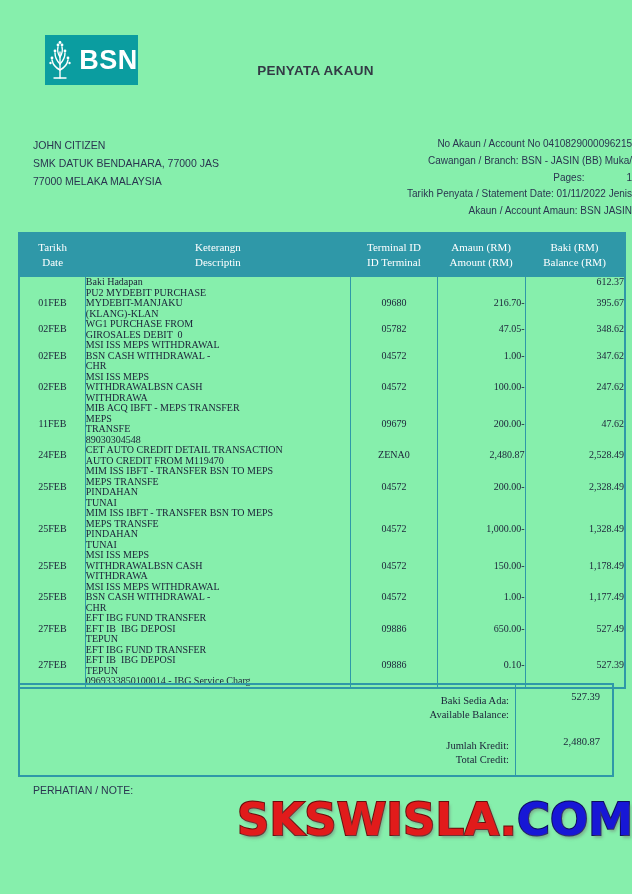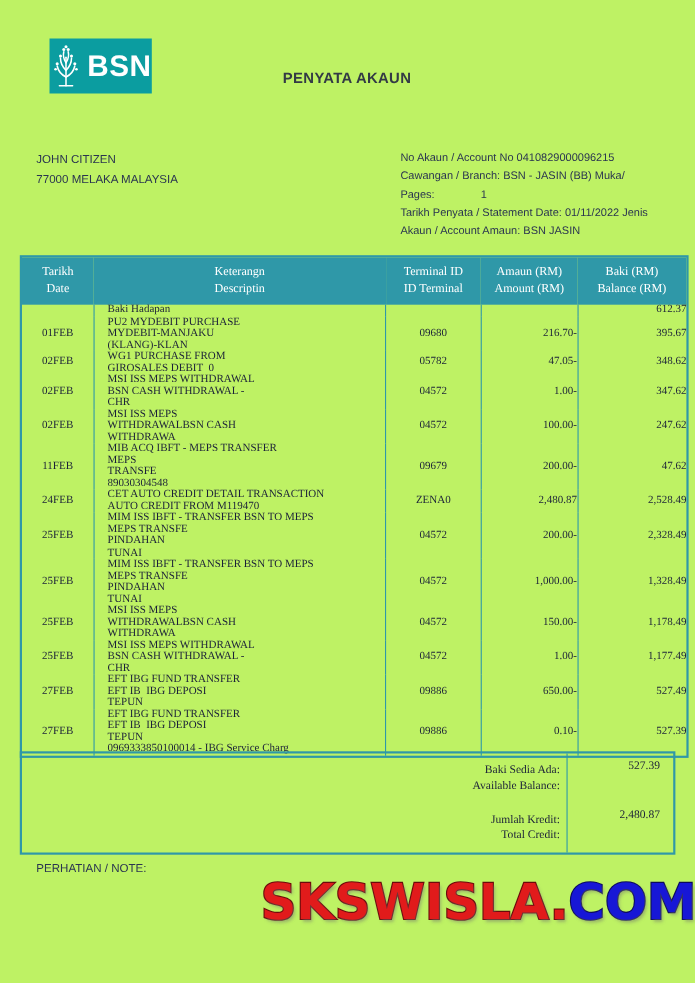--- a/index.html
+++ b/index.html
@@ -1,32 +1,32 @@
 <!DOCTYPE html>
 <html><head>
 <meta charset="utf-8">
 <style>
   html,body { margin:0; padding:0; background:#ffffff; }
   .page {
-    position:relative; width:632px; height:894px; background:#bef264;
+    position:relative; width:632px; height:894px; background:#86efac;
     font-family:"Liberation Sans", sans-serif; overflow:hidden;
   }
   
   .logo {
     position:absolute; left:45px; top:35px; width:93px; height:50px;
     background:#0b9da0; display:flex; align-items:center; justify-content:center; gap:4px;
   }
   .logo-text { color:#ffffff; font-weight:bold; font-size:27px; letter-spacing:0.5px; }
   .doc-title {
     position:absolute; left:0; top:63px; width:631px; text-align:center;
     font-size:13.5px; font-weight:600; color:#333a45; letter-spacing:0.3px;
   }
   
   .customer { position:absolute; left:33px; top:136px; font-size:10.5px; color:#2a3550; line-height:18px; }
-  .acct-info { position:absolute; left:364px; top:136px; font-size:10px; color:#2a3550; line-height:16.8px; width:240px; }
+  .acct-info { position:absolute; left:392px; top:136px; font-size:10px; color:#2a3550; line-height:16.8px; width:240px;text-align:right; }
   .acct-line span { white-space:pre; }
   .pages-value { margin-left:42px; }
   
   .stmt-table-wrap {
     position:absolute; left:18px; top:232px; width:608px;
     border:2px solid #2f98a8; box-sizing:border-box;
   }
   table.stmt { border-collapse:collapse; width:100%; table-layout:fixed; }
   table.stmt thead th {
     background:#2f98a8; color:#ffffff; font-family:"Liberation Serif", serif;
@@ -34,21 +34,21 @@
     padding:2px 0 3px 0; text-align:center; border:none;
   }
   table.stmt tbody td {
     font-family:"Liberation Serif", serif; font-size:10px; line-height:10.5px;
     color:#1b2138; padding:0; vertical-align:middle;
     border-left:1px solid #2f98a8;
   }
   table.stmt tbody td:first-child { border-left:none; }
   td.c-date { text-align:center; }
   td.c-desc { vertical-align:top; padding-left:3px; }
-  .desc-line { white-space:pre;padding-left:12px; }
+  .desc-line { white-space:pre; }
   td.c-term { text-align:center; }
   td.c-amt  { text-align:right; padding-right:10px; }
   td.c-bal  { text-align:right; padding-right:12px; }
   
   .summary-box {
     position:absolute; left:18px; top:683px; width:596px; height:94px;
     border:2px solid #2f98a8; box-sizing:border-box;
     display:flex; flex-direction:column;
     font-family:"Liberation Serif", serif; color:#1b2138;
   }
@@ -103,20 +103,21 @@
         </g>
       </svg>
     </span>
     <span class="logo-text">BSN</span>
   </div>
 
   <div class="doc-title">PENYATA AKAUN</div>
 
   <div class="customer">
     <div>JOHN CITIZEN</div>
+    <div>SMK DATUK BENDAHARA, 77000 JAS</div>
     <div>77000  MELAKA MALAYSIA</div>
   </div>
 
   <div class="acct-info">
     <div class="acct-line">
       <span>No Akaun / Account No </span><span>0410829000096215</span>
     </div>
     <div class="acct-line">
       <span>Cawangan / Branch: </span><span>BSN - JASIN (BB) Muka/</span>
     </div>

